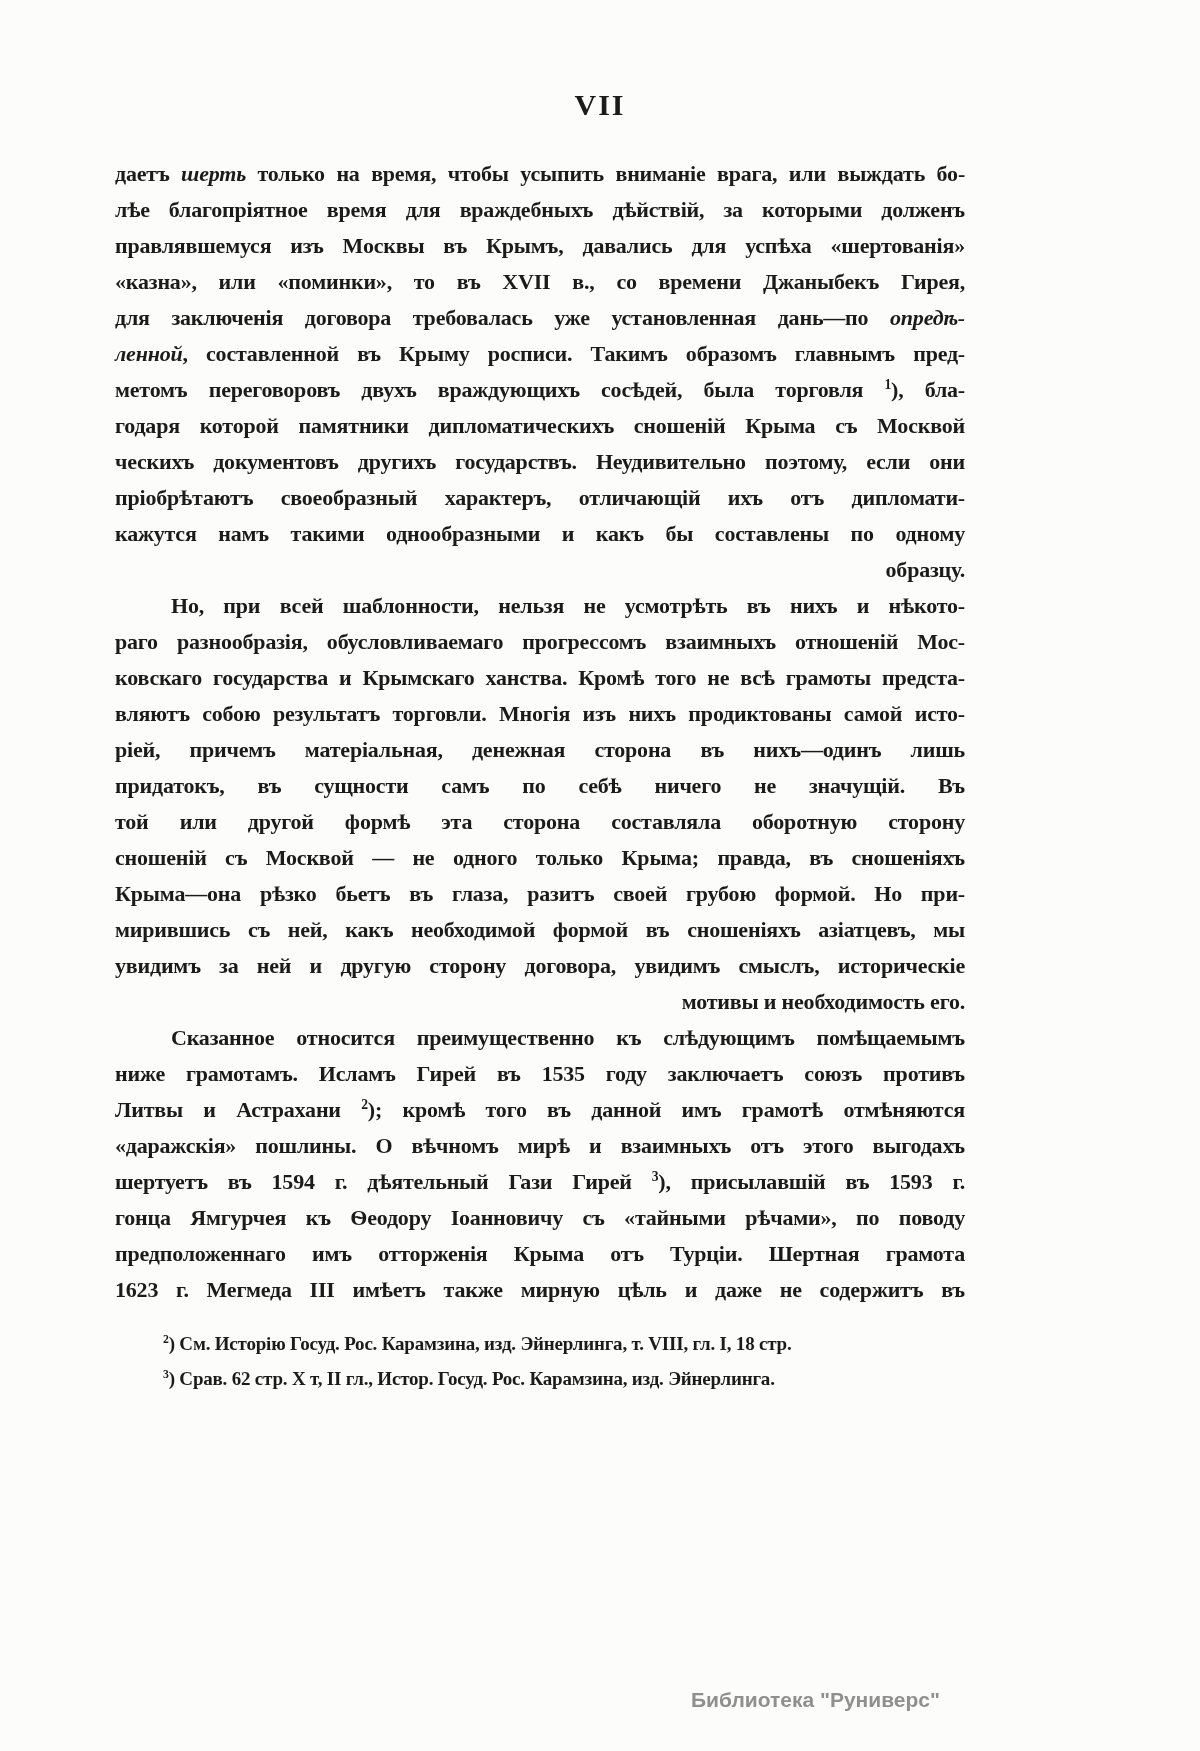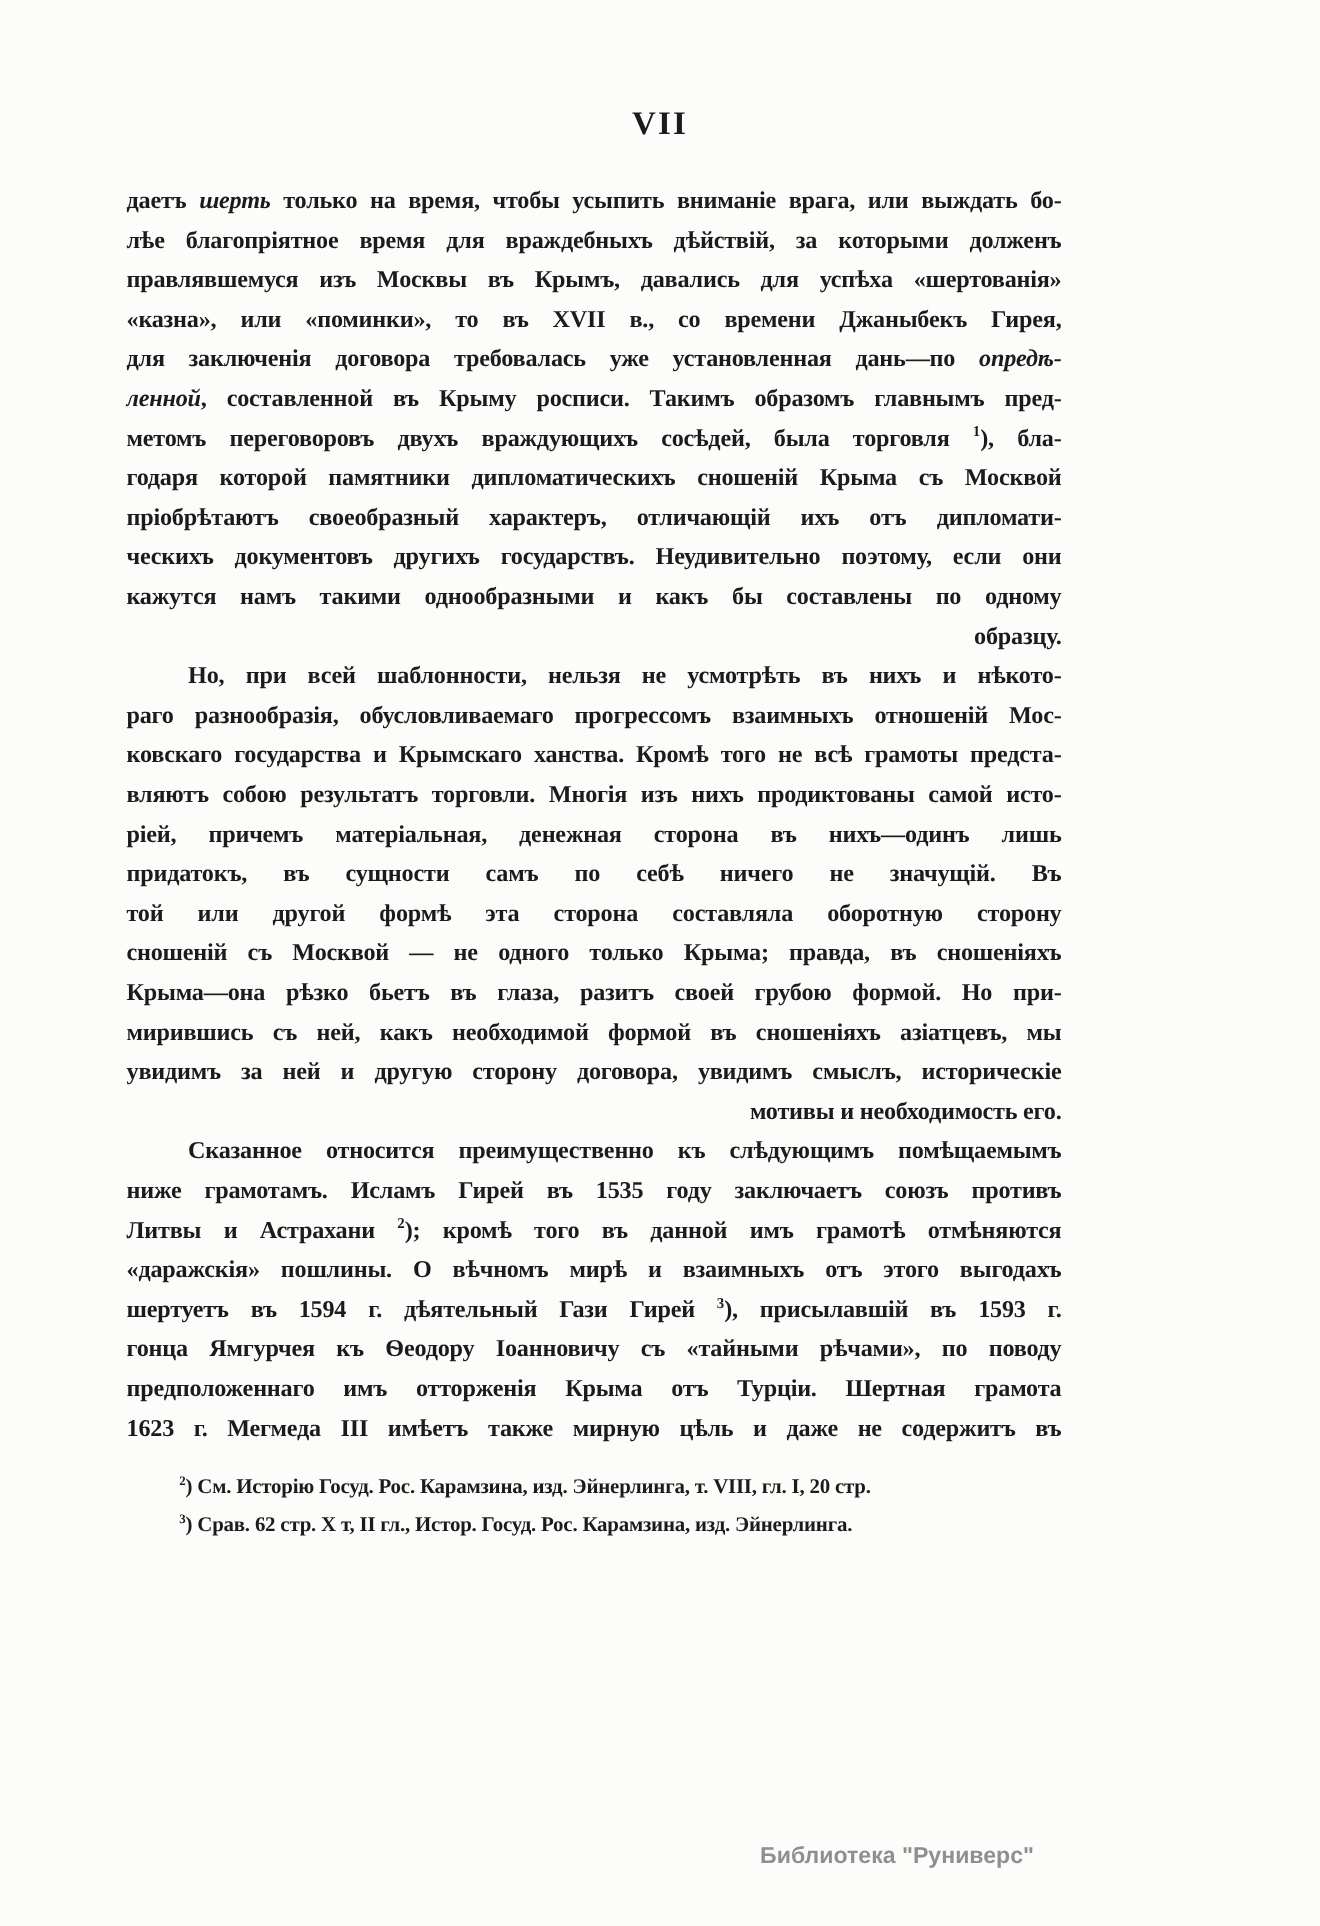--- a/index.html
+++ b/index.html
@@ -13,21 +13,22 @@
     width:1200px;height:1751px;
     background:var(--paper);
     font-family:"Liberation Serif","DejaVu Serif",serif;
     color:var(--ink);
     position:relative;
     overflow:hidden;
   }
   .page{
     position:relative;
     width:1200px;height:1271px;
-    padding-top:96px;
+    padding-top:76px;
+    margin-top:12px;
   }
   .page-number{
     text-align:center;
     font-weight:700;
     font-size:30px;
     letter-spacing:2px;
     color:var(--ink);
   }
   .body-text{
     margin:34px 0 0 115px;
@@ -87,22 +88,22 @@
   <div class="body-text" id="body-text">
       <div class="paragraph">
         <div class="line justify"><span>даетъ </span><span class="italic">шерть</span><span> только на время, чтобы усыпить вниманіе врага, или выждать бо-</span></div>
         <div class="line justify"><span>лѣе благопріятное время для враждебныхъ дѣйствій, за которыми долженъ</span></div>
         <div class="line justify"><span>правлявшемуся изъ Москвы въ Крымъ, давались для успѣха «шертованія»</span></div>
         <div class="line justify"><span>«казна», или «поминки», то въ XVII в., со времени Джаныбекъ Гирея,</span></div>
         <div class="line justify"><span>для заключенія договора требовалась уже установленная дань—по </span><span class="italic">опредѣ-</span></div>
         <div class="line justify"><span class="italic">ленной</span><span>, составленной въ Крыму росписи. Такимъ образомъ главнымъ пред-</span></div>
         <div class="line justify"><span>метомъ переговоровъ двухъ враждующихъ сосѣдей, была торговля </span><sup>1</sup><span>), бла-</span></div>
         <div class="line justify"><span>годаря которой памятники дипломатическихъ сношеній Крыма съ Москвой</span></div>
+        <div class="line justify"><span>ческихъ документовъ другихъ государствъ. Неудивительно поэтому, если они</span></div>
         <div class="line justify"><span>пріобрѣтаютъ своеобразный характеръ, отличающій ихъ отъ дипломати-</span></div>
-        <div class="line justify"><span>ческихъ документовъ другихъ государствъ. Неудивительно поэтому, если они</span></div>
         <div class="line justify"><span>кажутся намъ такими однообразными и какъ бы составлены по одному</span></div>
         <div class="line"><span>образцу.</span></div>
       </div>
       <div class="paragraph indent">
         <div class="line justify"><span>Но, при всей шаблонности, нельзя не усмотрѣть въ нихъ и нѣкото-</span></div>
         <div class="line justify"><span>раго разнообразія, обусловливаемаго прогрессомъ взаимныхъ отношеній Мос-</span></div>
         <div class="line justify"><span>ковскаго государства и Крымскаго ханства. Кромѣ того не всѣ грамоты предста-</span></div>
         <div class="line justify"><span>вляютъ собою результатъ торговли. Многія изъ нихъ продиктованы самой исто-</span></div>
         <div class="line justify"><span>ріей, причемъ матеріальная, денежная сторона въ нихъ—одинъ лишь</span></div>
         <div class="line justify"><span>придатокъ, въ сущности самъ по себѣ ничего не значущій. Въ</span></div>
@@ -118,17 +119,17 @@
         <div class="line justify"><span>ниже грамотамъ. Исламъ Гирей въ 1535 году заключаетъ союзъ противъ</span></div>
         <div class="line justify"><span>Литвы и Астрахани </span><sup>2</sup><span>); кромѣ того въ данной имъ грамотѣ отмѣняются</span></div>
         <div class="line justify"><span>«даражскія» пошлины. О вѣчномъ мирѣ и взаимныхъ отъ этого выгодахъ</span></div>
         <div class="line justify"><span>шертуетъ въ 1594 г. дѣятельный Гази Гирей </span><sup>3</sup><span>), присылавшій въ 1593 г.</span></div>
         <div class="line justify"><span>гонца Ямгурчея къ Ѳеодору Іоанновичу съ «тайными рѣчами», по поводу</span></div>
         <div class="line justify"><span>предположеннаго имъ отторженія Крыма отъ Турціи. Шертная грамота</span></div>
         <div class="line justify"><span>1623 г. Мегмеда III имѣетъ также мирную цѣль и даже не содержитъ въ</span></div>
       </div>
     </div>
   <div class="footnotes" id="footnotes">
-      <div class="footnote-line"><sup>2</sup><span>) См. Исторію Госуд. Рос. Карамзина, изд. Эйнерлинга, т. VIII, гл. I, 20 стр.</span></div>
+      <div class="footnote-line"><sup>2</sup><span>) См. Исторію Госуд. Рос. Карамзина, изд. Эйнерлинга, т. VIII, гл. I, 18 стр.</span></div>
       <div class="footnote-line"><sup>3</sup><span>) Срав. 62 стр. X т, II гл., Истор. Госуд. Рос. Карамзина, изд. Эйнерлинга.</span></div>
     </div>
   <div class="watermark">Библиотека "Руниверс"</div>
 </div>
 
 </body></html>

